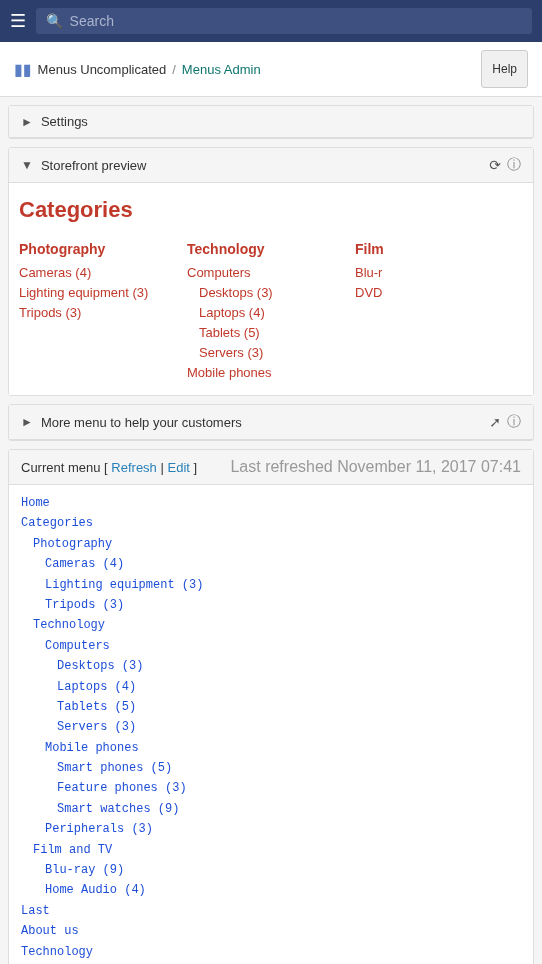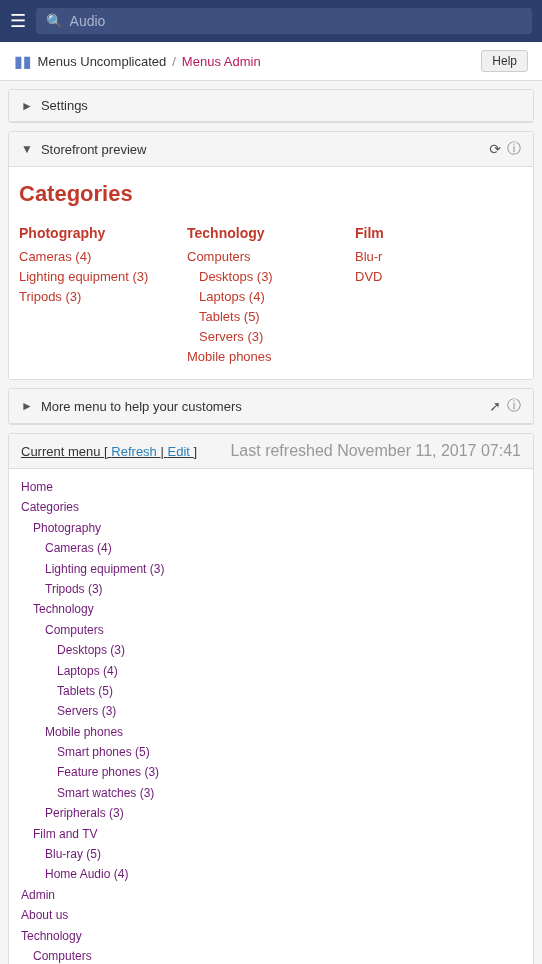--- a/index.html
+++ b/index.html
@@ -31,26 +31,26 @@
       background: #fff;
       border-bottom: 1px solid #ddd;
       padding: 8px 14px;
       display: flex;
       align-items: center;
       justify-content: space-between;
     }
     .breadcrumb-left { display: flex; align-items: center; gap: 6px; font-size: 13px; color: #333; }
     .breadcrumb-icon { color: #5b7fc4; font-size: 16px; }
     .breadcrumb-sep { color: #888; }
-    .breadcrumb-current { color: #be185d; font-weight: normal; }
+    .breadcrumb-current { color: #0f766e; font-weight: normal; }
     .help-btn {
       background: #f0f0f0;
       border: 1px solid #ccc;
       border-radius: 3px;
-      padding: 3px 10px;
+      padding: 11px 10px;
       font-size: 12px;
       cursor: pointer;
       color: #333;
     }
 
     
     .panel {
       background: #fff;
       border: 1px solid #ddd;
       margin: 8px;
@@ -111,43 +111,44 @@
       border-radius: 3px;
     }
     .current-menu-header {
       padding: 8px 12px;
       background: #f5f5f5;
       border-bottom: 1px solid #ddd;
       display: flex;
       align-items: center;
       justify-content: space-between;
     }
-    .current-menu-title { font-size: 13px; color: #333; text-decoration: underline; }
+    .current-menu-title { font-size: 13px; color: #333; }
     .current-menu-title a { color: #2980b9; text-decoration: none; }
     .current-menu-timestamp { font-size: 16px; color: #999; }
 
     .menu-tree {
       padding: 8px 12px;
       background: #fff;
     }
     .tree-item {
       font-size: 12px;
-      color: #701a75;
+      color: #1d4ed8;
       line-height: 1.7;
       cursor: pointer;
+      font-family: Liberation Mono, monospace;
     }
   </style>
 </head>
 <body>
 
 <div class="top-nav">
   <span class="hamburger-icon">☰</span>
   <div class="search-bar">
     <span>🔍</span>
-    <span>Audio</span>
+    <span>Search</span>
   </div>
 </div>
 
 <div class="breadcrumb-bar">
   <div class="breadcrumb-left">
     <span class="breadcrumb-icon">▮▮</span>
     <span>Menus Uncomplicated</span>
     <span class="breadcrumb-sep">/</span>
     <span class="breadcrumb-current">Menus Admin</span>
   </div>
@@ -227,23 +228,23 @@
       <div class="tree-item" style="padding-left: 24px;">Tripods (3)</div>
       <div class="tree-item" style="padding-left: 12px;">Technology</div>
       <div class="tree-item" style="padding-left: 24px;">Computers</div>
       <div class="tree-item" style="padding-left: 36px;">Desktops (3)</div>
       <div class="tree-item" style="padding-left: 36px;">Laptops (4)</div>
       <div class="tree-item" style="padding-left: 36px;">Tablets (5)</div>
       <div class="tree-item" style="padding-left: 36px;">Servers (3)</div>
       <div class="tree-item" style="padding-left: 24px;">Mobile phones</div>
       <div class="tree-item" style="padding-left: 36px;">Smart phones (5)</div>
       <div class="tree-item" style="padding-left: 36px;">Feature phones (3)</div>
-      <div class="tree-item" style="padding-left: 36px;">Smart watches (3)</div>
+      <div class="tree-item" style="padding-left: 36px;">Smart watches (9)</div>
       <div class="tree-item" style="padding-left: 24px;">Peripherals (3)</div>
       <div class="tree-item" style="padding-left: 12px;">Film and TV</div>
-      <div class="tree-item" style="padding-left: 24px;">Blu-ray (5)</div>
+      <div class="tree-item" style="padding-left: 24px;">Blu-ray (9)</div>
       <div class="tree-item" style="padding-left: 24px;">Home Audio (4)</div>
-      <div class="tree-item" style="padding-left: 0px;">Admin</div>
+      <div class="tree-item" style="padding-left: 0px;">Last</div>
       <div class="tree-item" style="padding-left: 0px;">About us</div>
       <div class="tree-item" style="padding-left: 0px;">Technology</div>
       <div class="tree-item" style="padding-left: 12px;">Computers</div>
     </div>
 </div>
 
 </body></html>

